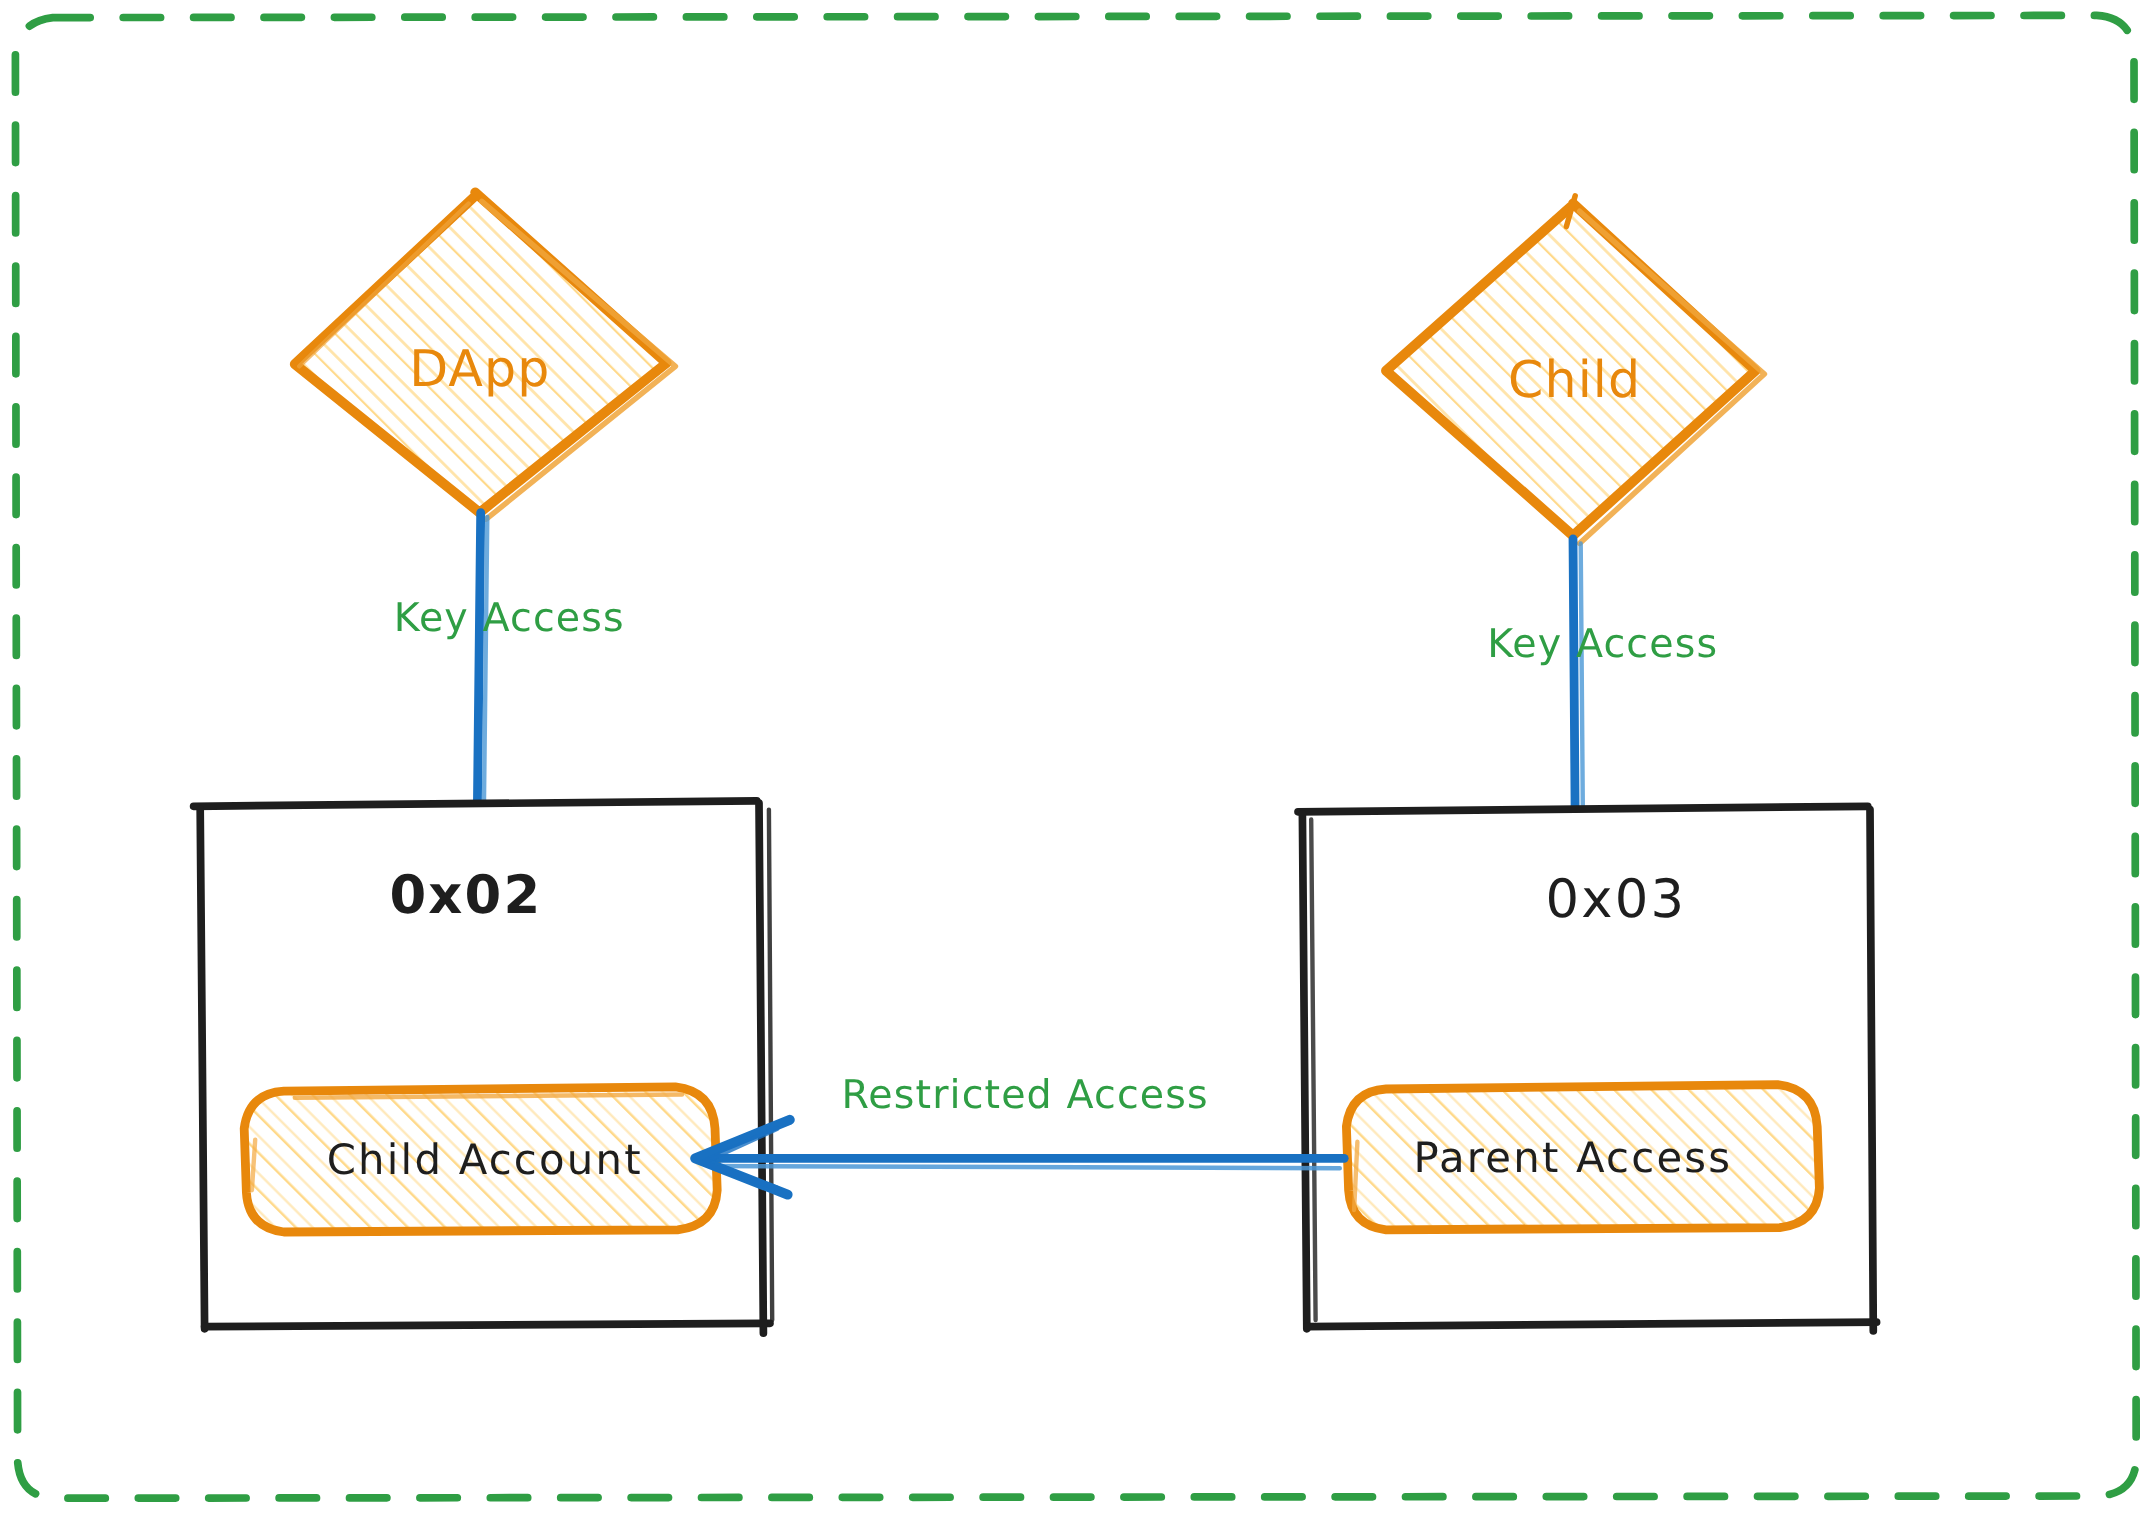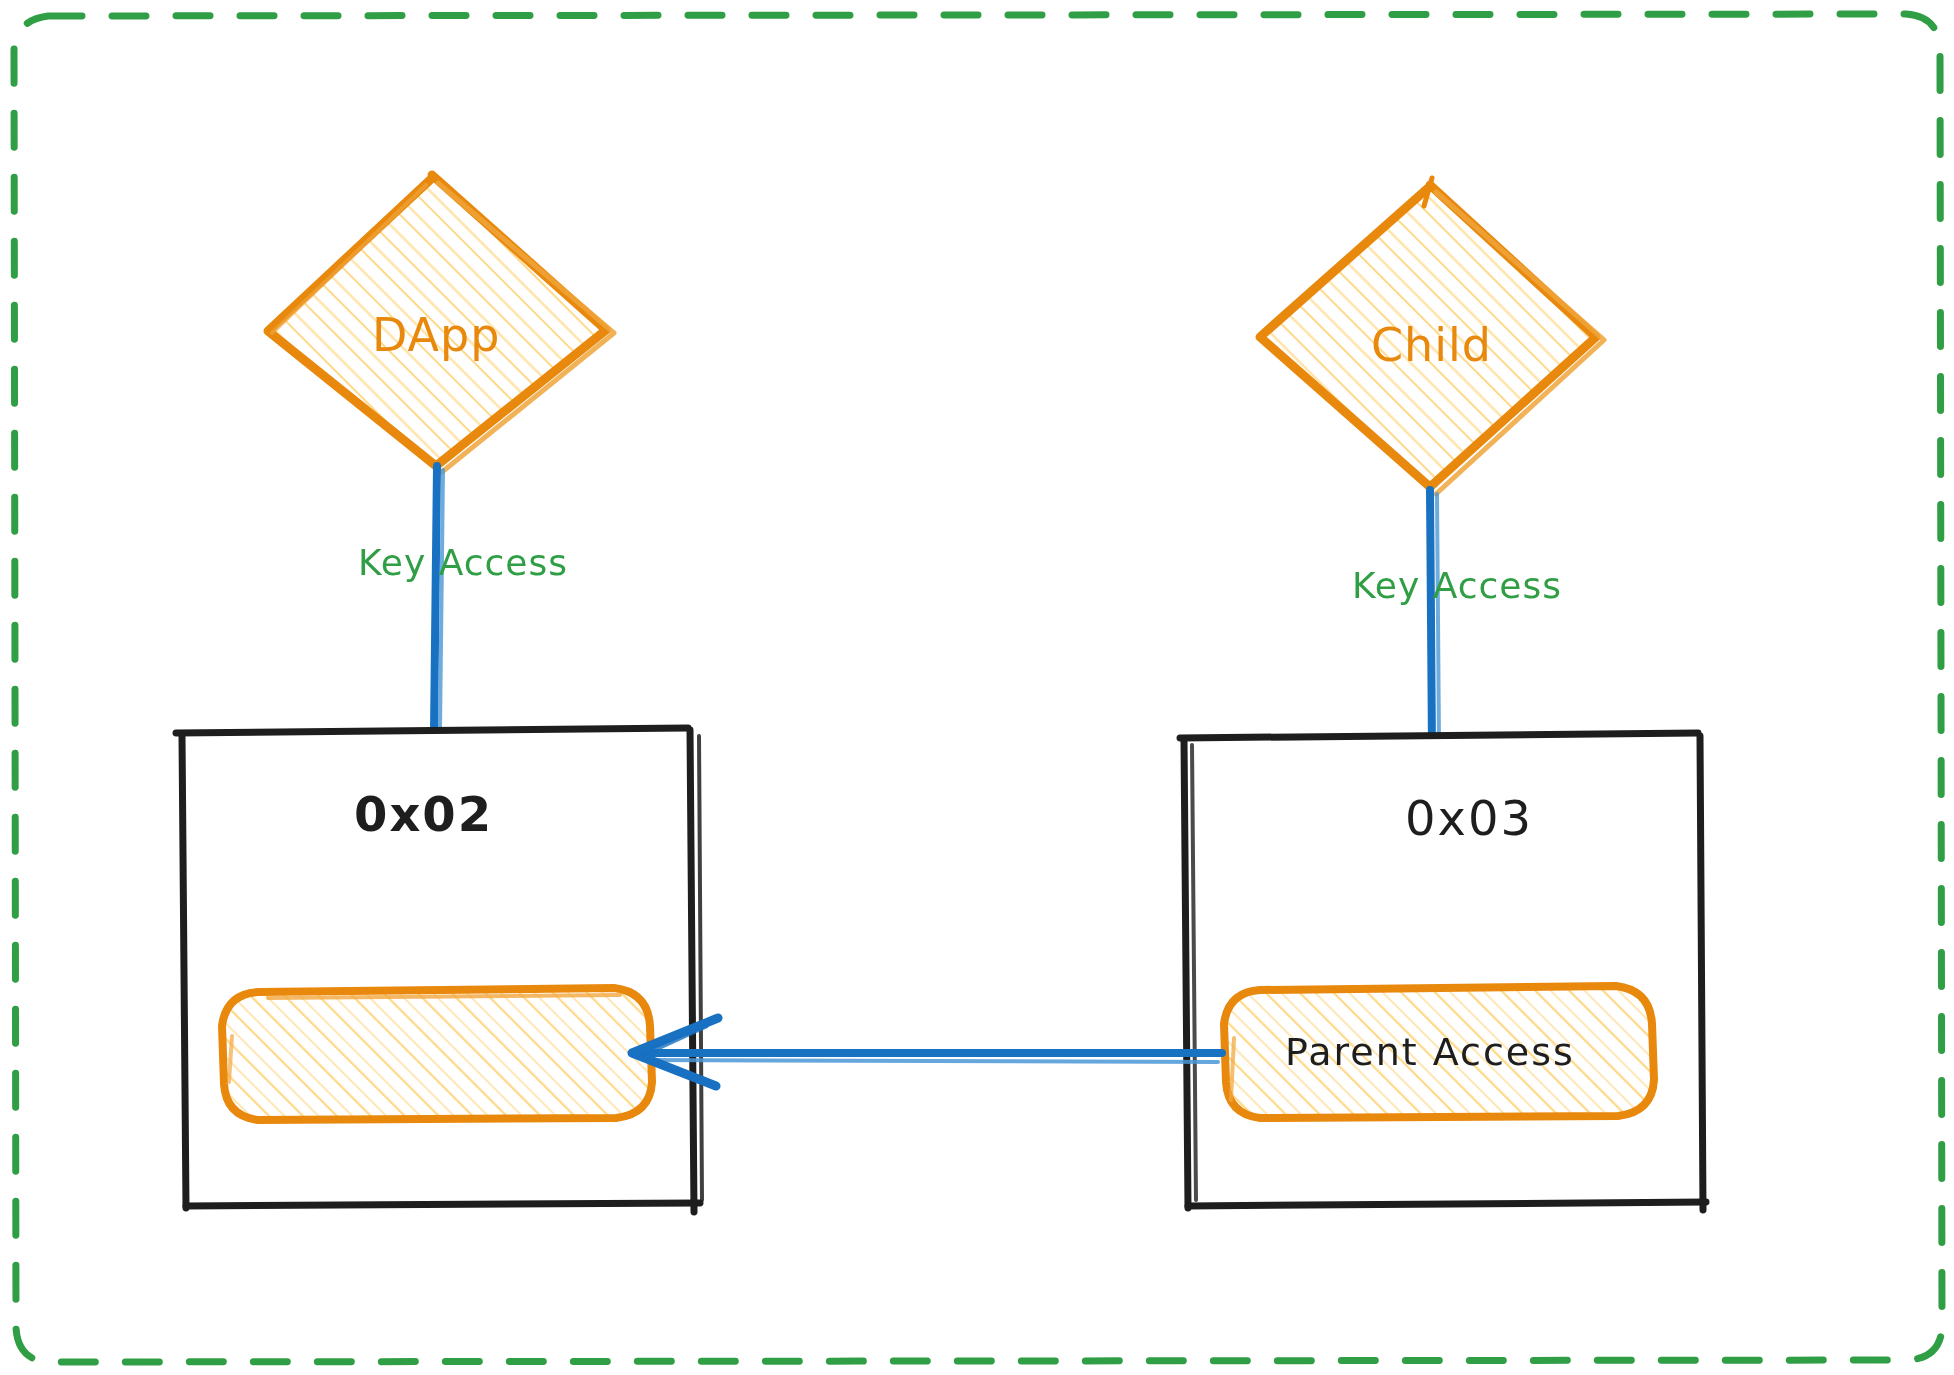--- a/index.html
+++ b/index.html
@@ -141,21 +141,23 @@
   </svg>
 
   <div class="lbl node-label" style="left:372px; top:308px;">DApp</div>
 
   <div class="lbl node-label" style="left:1371px; top:318px;">Child</div>
 
   <div class="lbl box-label" style="left:354px; top:786px;font-weight:bold;">0x02</div>
 
   <div class="lbl box-label" style="left:1368px; top:790px;margin-left:37px;">0x03</div>
 
+  <div class="lbl pill-label" style="left:297px; top:1032px;">Child Account</div>
 
   <div class="lbl pill-label" style="left:1285px; top:1030px;">Parent Access</div>
 
   <div class="lbl edge-label" style="left:358px; top:542px;">Key Access</div>
 
   <div class="lbl edge-label" style="left:1352px; top:565px;">Key Access</div>
 
+  <div class="lbl edge-label" style="left:765px; top:975px;">Restricted Access</div>
 
 </div>
 
 </body></html>

